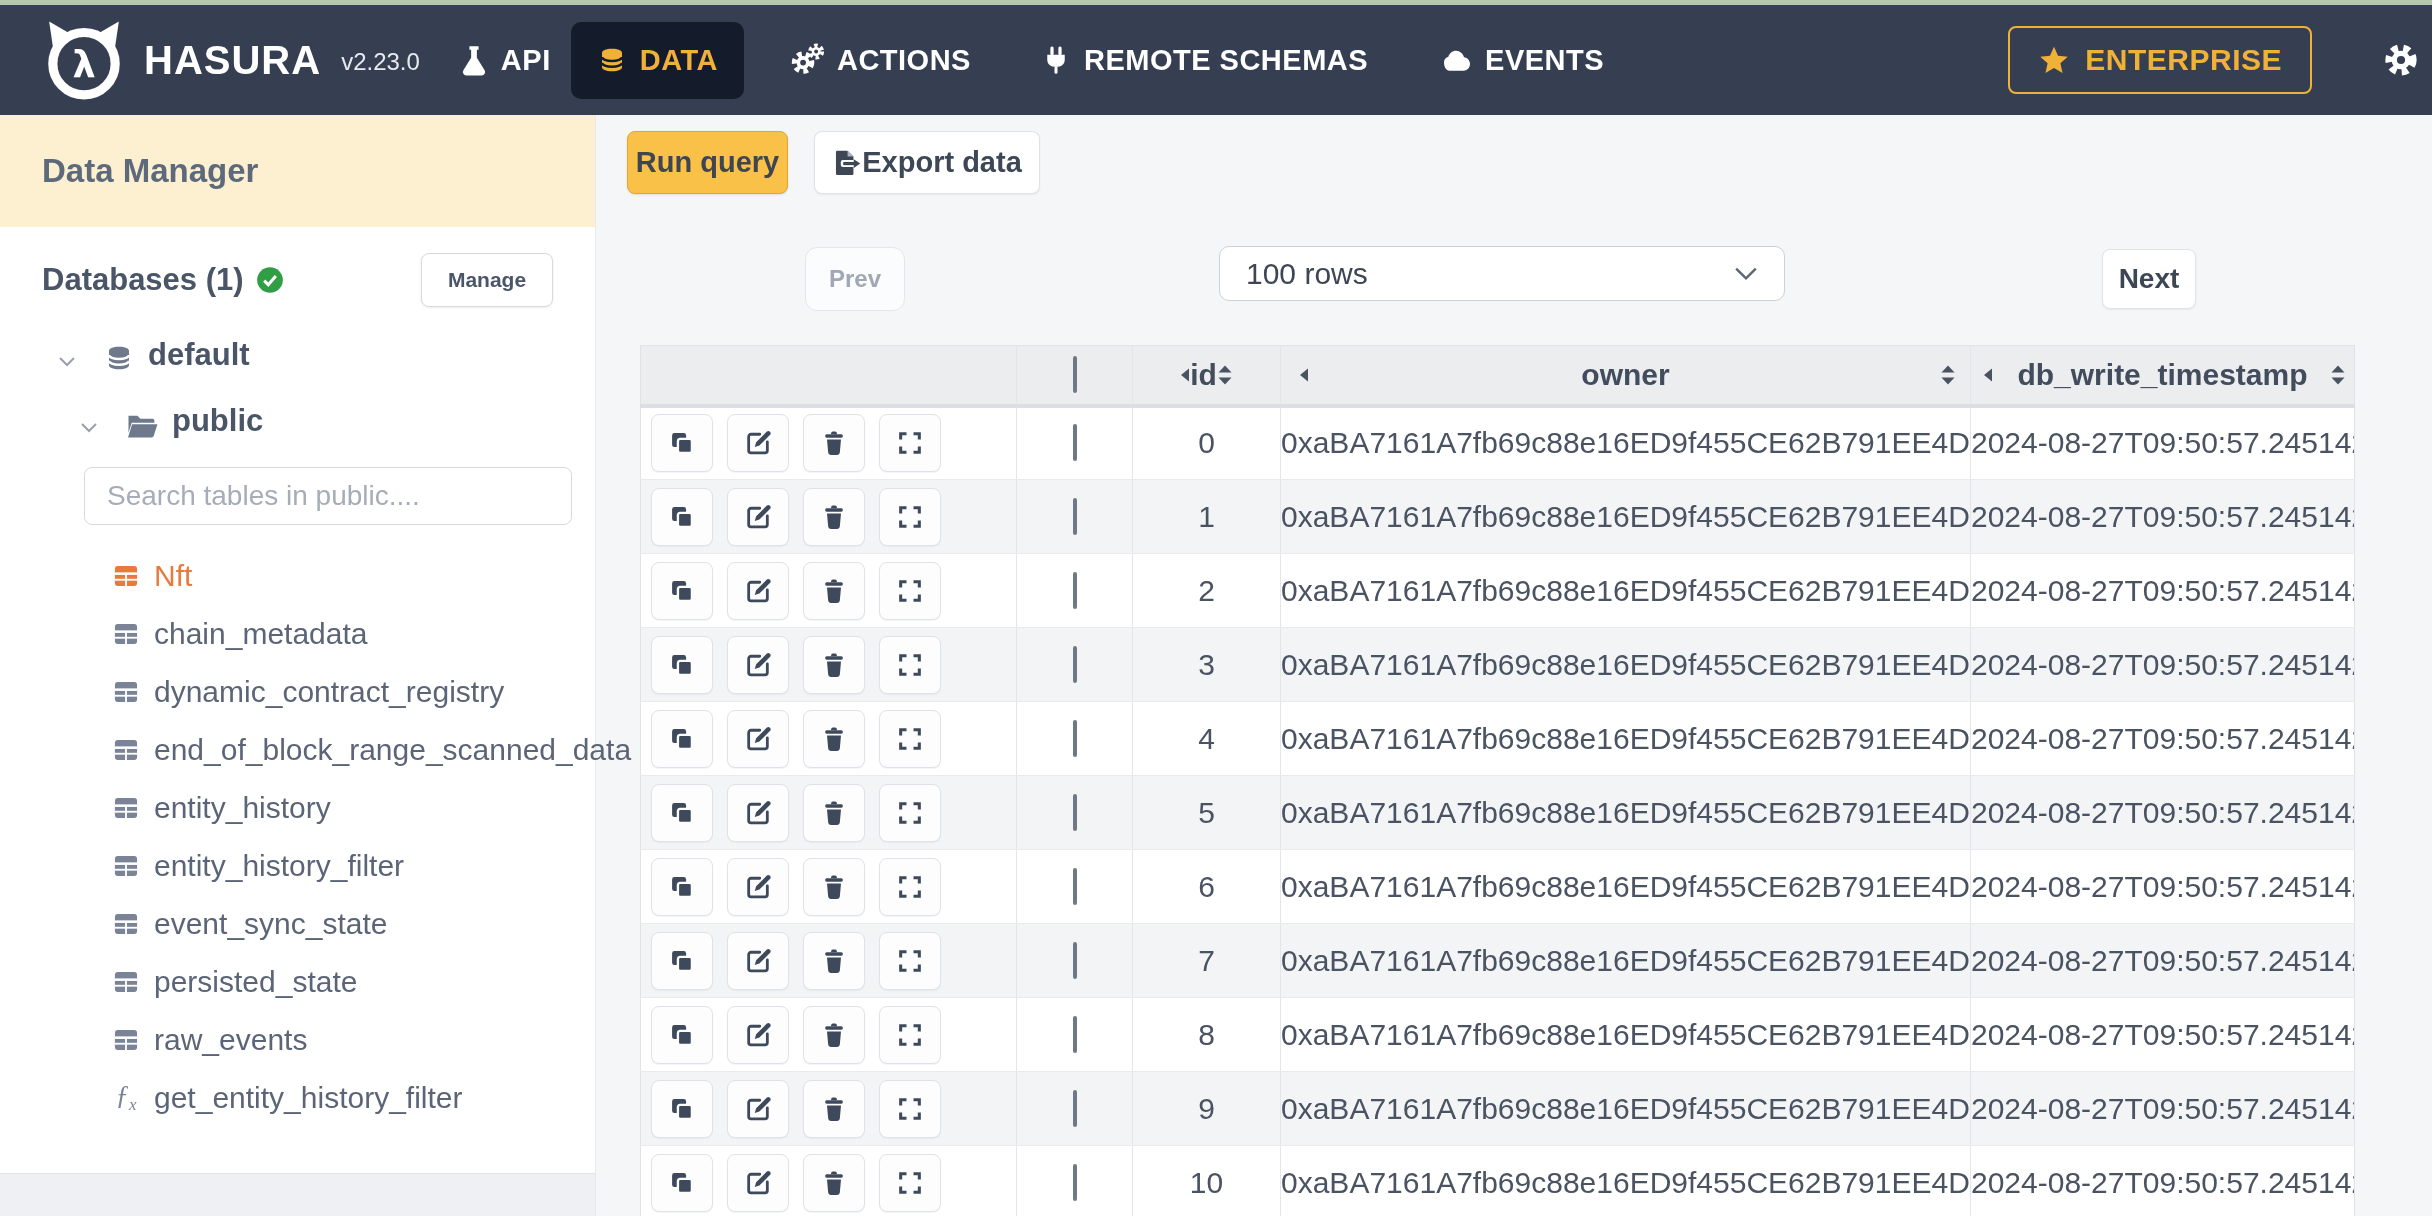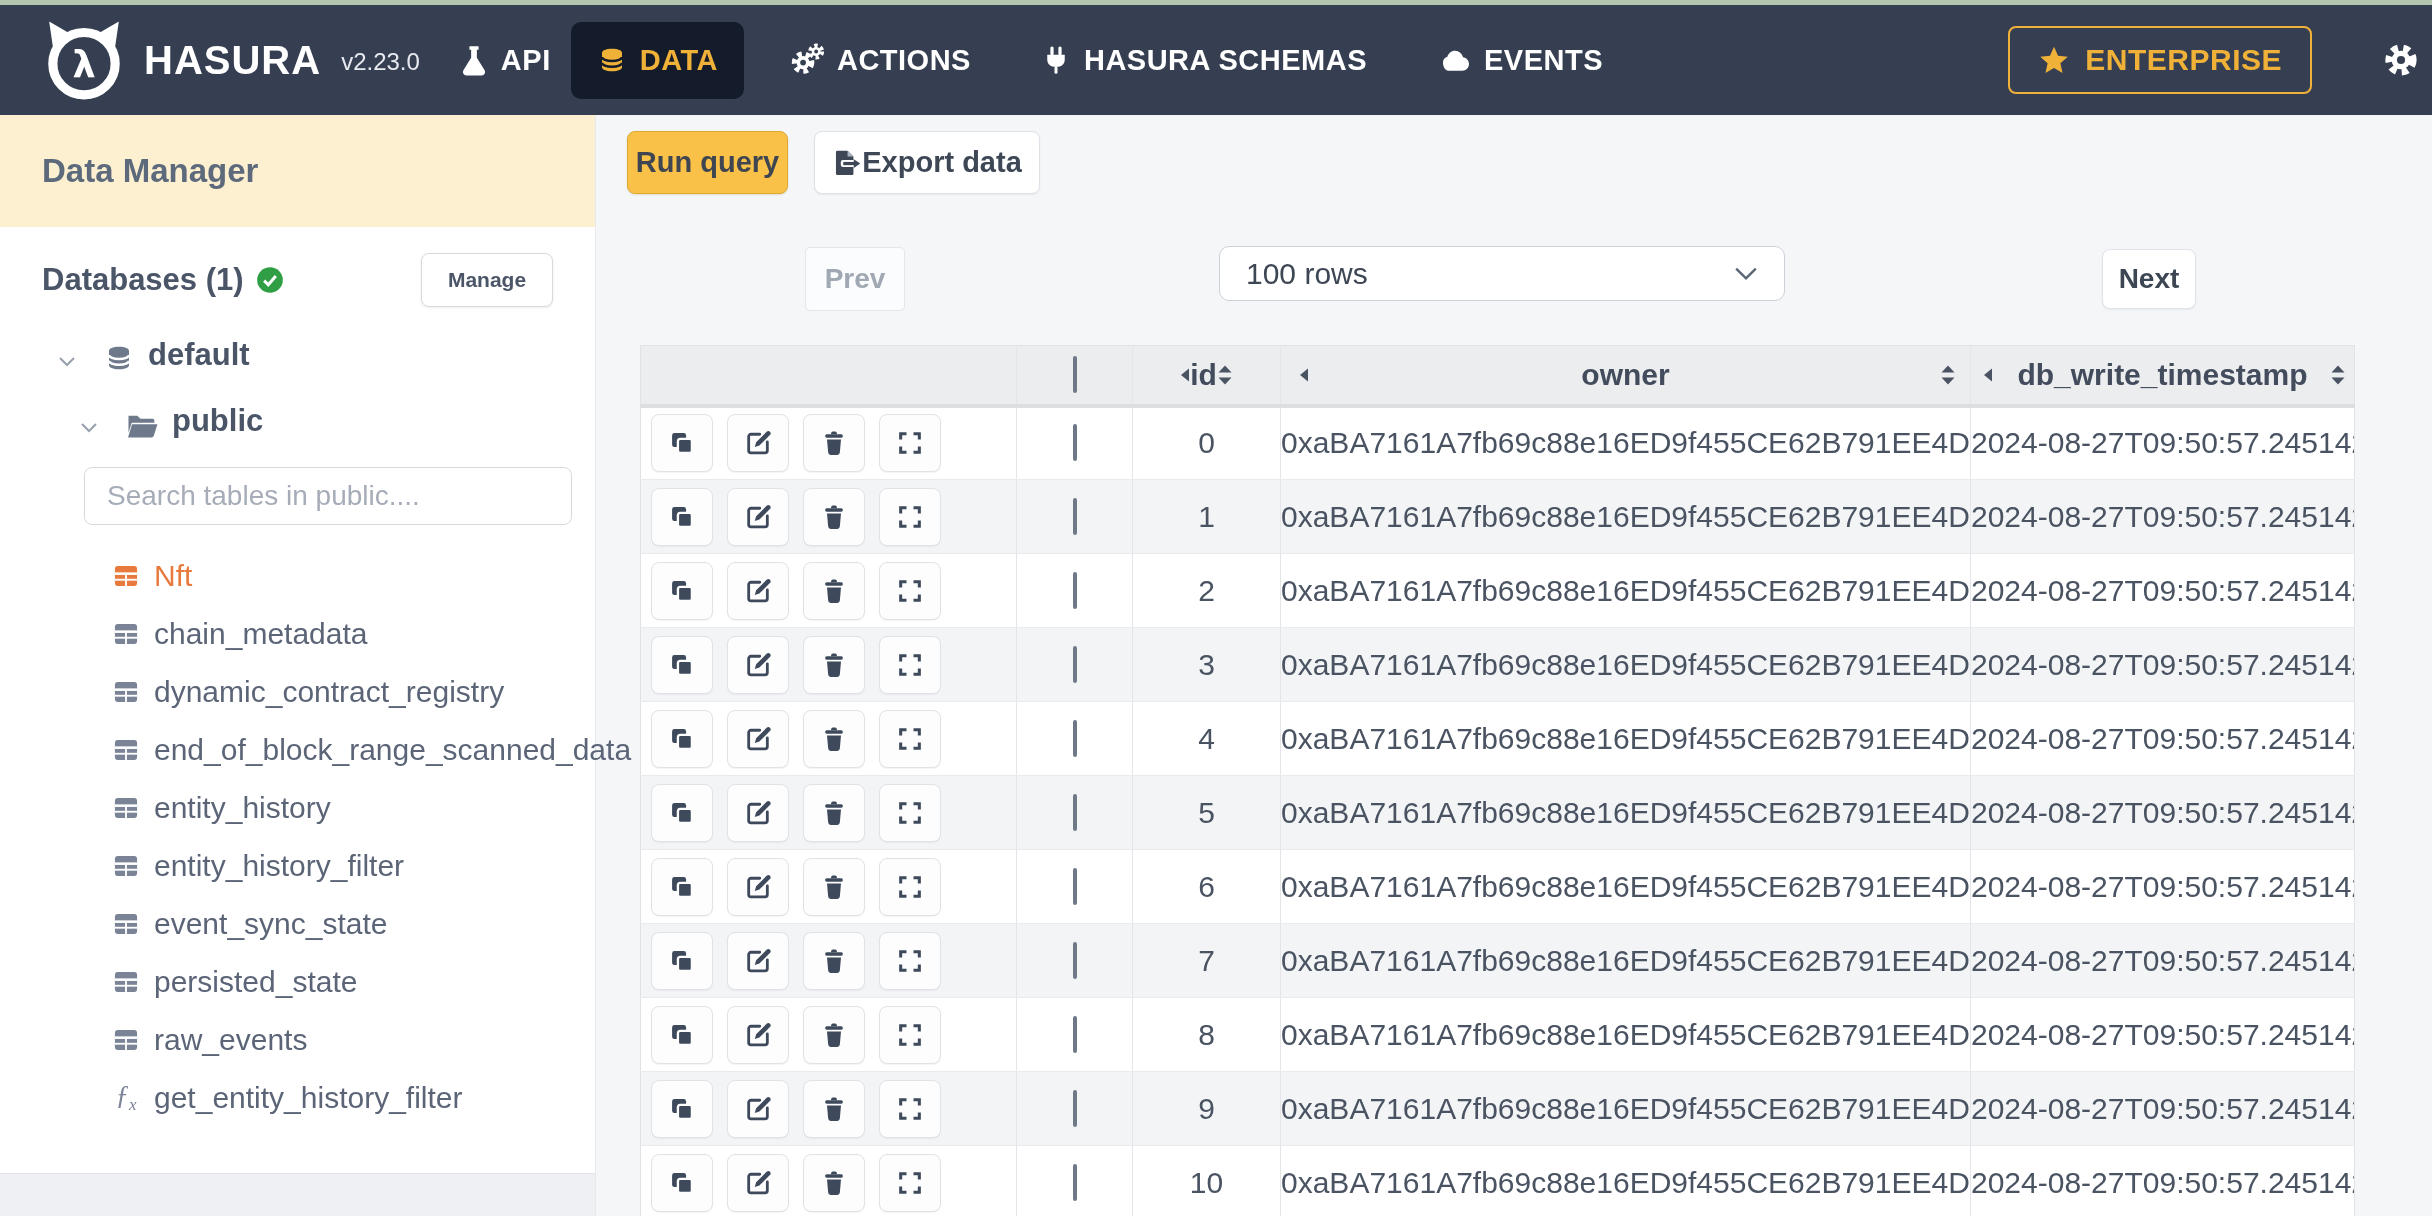--- a/index.html
+++ b/index.html
@@ -55,21 +55,21 @@
   .icon-fx sub{font-size:17px}
   .side-foot{position:absolute;left:0;right:0;bottom:0;height:43px;background:#eef0f3;border-top:1px solid #e1e3e6}
 
   
   .main{flex:1;padding:16px 0 0 31px;background:var(--main-bg);overflow:hidden}
   .toolbar{display:flex;gap:26px}
   .btn-run{width:161px;height:63px;background:var(--run-bg);border:1px solid var(--run-border);border-radius:8px;font-size:29px;font-weight:bold;color:#3f4651;font-family:inherit;cursor:pointer;box-shadow:0 1px 2px rgba(120,90,10,.15)}
   .btn-export{width:226px;height:63px;background:#fff;border:1px solid #dee1e6;border-radius:8px;display:flex;align-items:center;justify-content:center;font-size:29px;font-weight:bold;color:#3d4756;font-family:inherit;cursor:pointer;box-shadow:0 1px 2px rgba(20,30,50,.06)}
   .content{width:1714px;margin-left:13px}
   .pager{position:relative;height:66px;margin-top:52px}
-  .btn-prev{position:absolute;left:165px;top:1px;width:100px;height:64px;background:#fbfcfd;border:1px solid #e3e6ea;border-radius:5px;font-size:28px;font-weight:bold;color:#a0a8b3;font-family:inherit;cursor:pointer}
+  .btn-prev{position:absolute;left:165px;top:1px;width:100px;height:64px;background:#fbfcfd;border:1px solid #e3e6ea;border-radius:12px;font-size:24px;font-weight:bold;color:#a0a8b3;font-family:inherit;cursor:pointer}
   .page-size{position:absolute;left:579px;top:0;width:566px;height:55px;background:#fff;border:1px solid #ccd1d9;border-radius:10px;display:flex;align-items:center;padding:0 26px;font-size:30px;color:#3d4653;cursor:pointer}
   .page-size .sel-chev{margin-left:auto}
   .btn-next{position:absolute;left:1462px;top:3px;width:94px;height:60px;background:#fff;border:1px solid #e0e3e8;border-radius:8px;font-size:28px;font-weight:bold;color:#3d4653;font-family:inherit;cursor:pointer;box-shadow:0 1px 2px rgba(20,30,50,.06)}
 
   
   table.grid{margin-top:33px;width:1714px;border-collapse:collapse;table-layout:fixed;background:#fff}
   table.grid th,table.grid td{border-right:1px solid var(--cellborder);overflow:hidden;white-space:nowrap}
   table.grid th:last-child,table.grid td:last-child{border-right:1px solid var(--border)}
   table.grid th:first-child,table.grid td:first-child{border-left:1px solid var(--border)}
   table.grid thead th{background:var(--thead-bg);height:60px;border-top:1px solid var(--border);border-bottom:4px solid #dcdee2;font-size:30px;font-weight:bold;color:#424c5c}
@@ -136,21 +136,21 @@
 
     <span class="menu-item mi-remote">
       <span>
         <svg width="30" height="30" viewBox="0 0 24 24" fill="#fff">
           <rect x="7.5" y="1.2" width="2.6" height="7" rx="1.2"></rect>
           <rect x="13.9" y="1.2" width="2.6" height="7" rx="1.2"></rect>
           <path d="M5,7.8 h14 v3.7 c0,3.8 -2.8,6 -7,6 s-7,-2.2 -7,-6 z"></path>
           <rect x="10.8" y="17" width="2.4" height="6" rx="1.2"></rect>
         </svg>
       </span>
-      <span>HASURA SCHEMAS</span>
+      <span>REMOTE SCHEMAS</span>
     </span>
 
     <span class="menu-item mi-events">
       <span>
         <svg width="32" height="32" viewBox="0 0 24 24">
             <path fill="#fff" d="M7,20 h10.5 c2.8,0 5,-2.2 5,-5 0,-2.6 -2,-4.7 -4.5,-5 C17.4,7.2 15,5 12,5 9.2,5 6.9,7 6.3,9.6 4.4,10 3,11.7 3,13.8 3,17.2 4.8,20 7,20 z"></path>
           </svg>
       </span>
       <span>EVENTS</span>
     </span>

